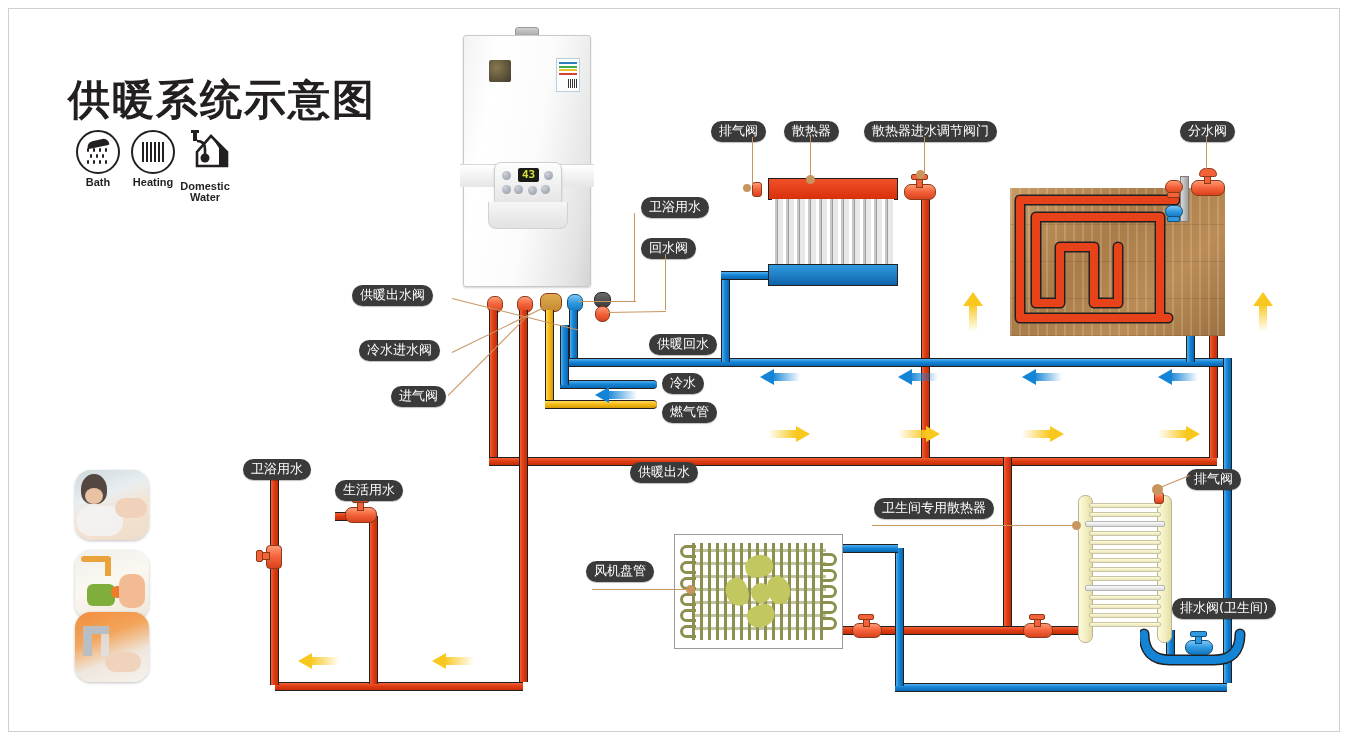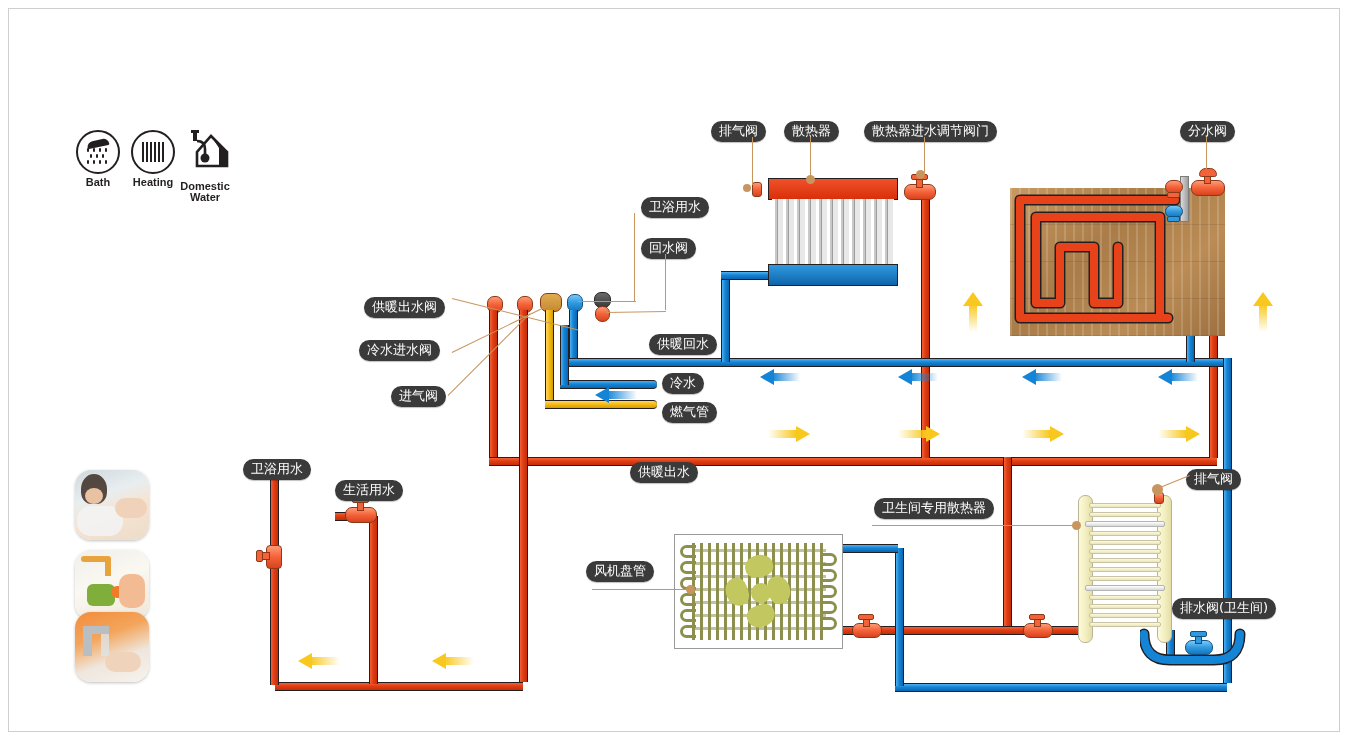--- a/index.html
+++ b/index.html
@@ -125,20 +125,21 @@
   .ldr{position:absolute;background:#c8955f;}
   .ldot{position:absolute;width:9px;height:9px;border-radius:50%;background:#c8955f;}
   .ldiag{position:absolute;height:1.3px;background:#c8955f;transform-origin:0 50%;}
 </style>
 </head>
 <body>
 
 <div id="stage">
   <div id="frame"></div>
 
+  <div id="title">供暖系统示意图</div>
 
   <div class="legend" style="left:68px;top:130px;">
     <div class="circ">
       <div class="showerhead"></div>
       <div class="dots">
         <i style="left:2px;top:0"></i>
           <i style="left:8px;top:0"></i>
           <i style="left:14px;top:0"></i>
           <i style="left:20px;top:0"></i>
         <i style="left:5px;top:6px"></i>
@@ -201,20 +202,45 @@
   </div>
   <div class="photo" style="left:75px;top:612px;">
     <div class="ph-in" style="background:linear-gradient(160deg,#f28c3c 0%,#f3a55c 35%,#efe7de 65%,#f6f2ec 100%);">
       <div style="position:absolute;left:8px;top:14px;width:9px;height:30px;background:#b9bec2;"></div>
       <div style="position:absolute;left:8px;top:14px;width:26px;height:8px;background:#b9bec2;"></div>
       <div style="position:absolute;left:26px;top:22px;width:8px;height:22px;background:#dfe4e7;opacity:.8;"></div>
       <div style="position:absolute;left:30px;top:40px;width:36px;height:20px;border-radius:10px;background:#f0d3bb;"></div>
     </div>
   </div>
 
+  <div id="boiler">
+    <div class="boiler-flue"></div>
+    <div class="boiler-body">
+      <div class="boiler-logo"></div>
+      <div class="boiler-sticker">
+        <div class="st-bar" style="margin-top:3px;"></div>
+        <div class="st-bar g"></div>
+        <div class="st-bar y"></div>
+        <div class="st-bar r"></div>
+        <div class="st-qr"></div>
+      </div>
+      <div class="boiler-wing" style="left:-4px;"></div>
+      <div class="boiler-wing" style="right:-4px;"></div>
+      <div class="panel">
+        <div class="screen">43</div>
+        <div class="knob" style="left:7px;top:8px;"></div>
+        <div class="knob" style="left:7px;top:22px;"></div>
+        <div class="knob" style="left:19px;top:22px;"></div>
+        <div class="knob" style="left:33px;top:23px;"></div>
+        <div class="knob" style="left:46px;top:22px;"></div>
+        <div class="knob" style="left:49px;top:8px;"></div>
+      </div>
+      <div class="tray"></div>
+    </div>
+  </div>
 
   <div class="valve" style="left:487px;top:296px;">
     <div class="vbody" style="left:0;top:0;width:14px;height:15px;"></div>
   </div>
   <div class="valve" style="left:517px;top:296px;">
     <div class="vbody" style="left:0;top:0;width:14px;height:15px;"></div>
   </div>
   <div class="valve" style="left:540px;top:293px;">
     <div class="vbody" style="left:0;top:0;width:20px;height:17px;background:linear-gradient(180deg,#e0ab52,#c58a2c);"></div>
   </div>
@@ -447,21 +473,21 @@
   </div>
 
   <div class="lbl" style="left:641px;top:197px;">卫浴用水</div>
   <div class="ldr" style="left:634px;top:213px;width:1.3px;height:88px;"></div>
   <div class="ldiag" style="left:578px;top:301px;width:58px;"></div>
 
   <div class="lbl" style="left:641px;top:238px;">回水阀</div>
   <div class="ldr" style="left:665px;top:254px;width:1.3px;height:56px;"></div>
   <div class="ldiag" style="left:606px;top:312px;width:60px;transform:rotate(-1deg);"></div>
 
-  <div class="lbl" style="left:364px;top:285px;margin-top:12px;">供暖出水阀</div>
+  <div class="lbl" style="left:352px;top:285px;">供暖出水阀</div>
   <div class="ldiag" style="left:452px;top:298px;width:130px;transform:rotate(14deg);"></div>
 
   <div class="lbl" style="left:359px;top:340px;">冷水进水阀</div>
   <div class="ldiag" style="left:452px;top:352px;width:110px;transform:rotate(-26deg);"></div>
 
   <div class="lbl" style="left:391px;top:386px;">进气阀</div>
   <div class="ldiag" style="left:448px;top:395px;width:116px;transform:rotate(-45deg);"></div>
 
   <div class="lbl" style="left:649px;top:334px;">供暖回水</div>
 

